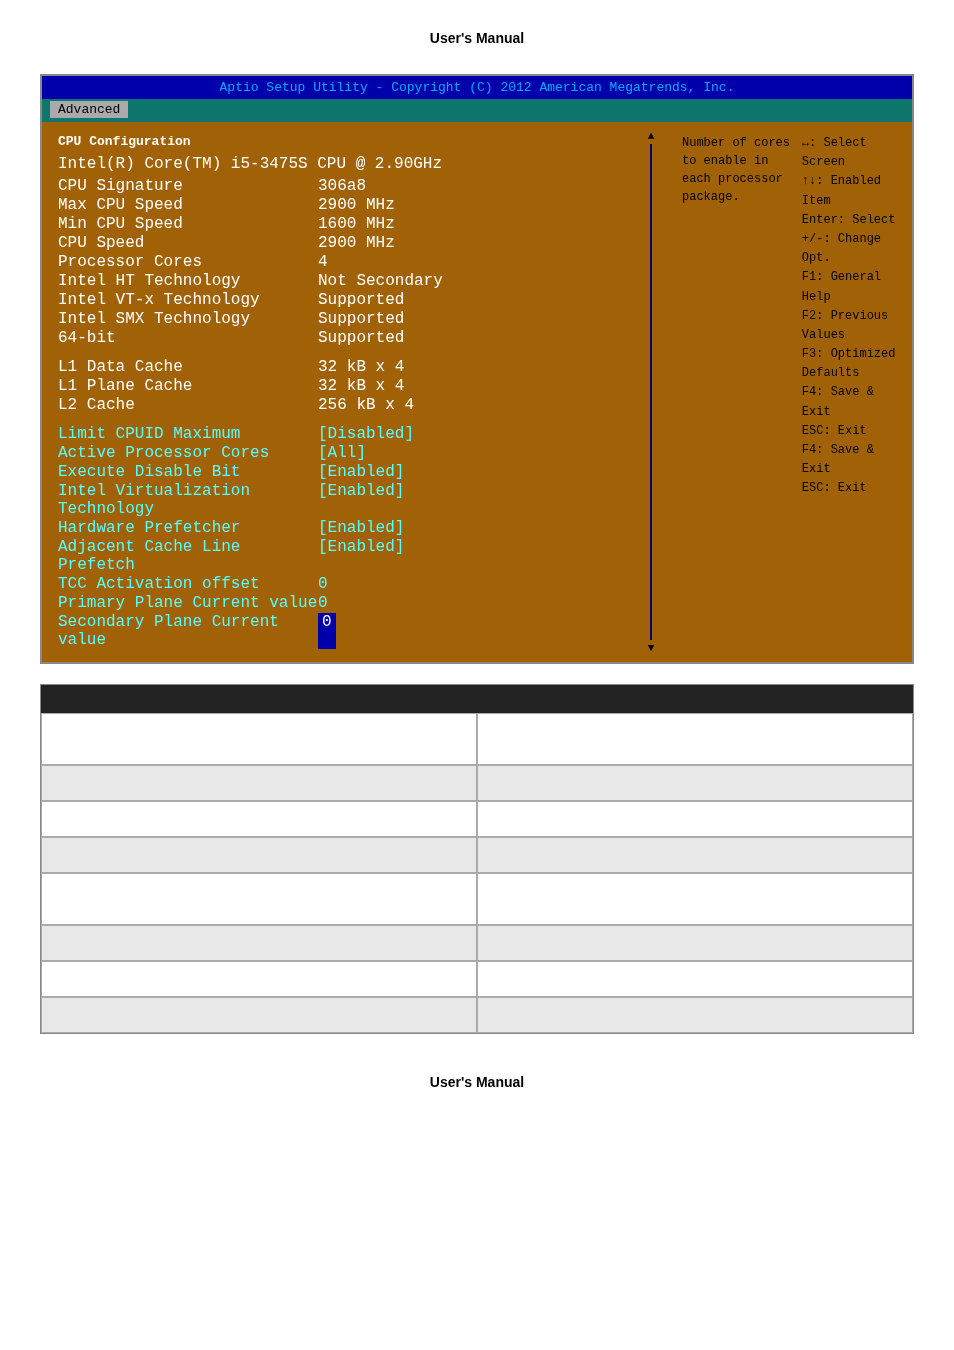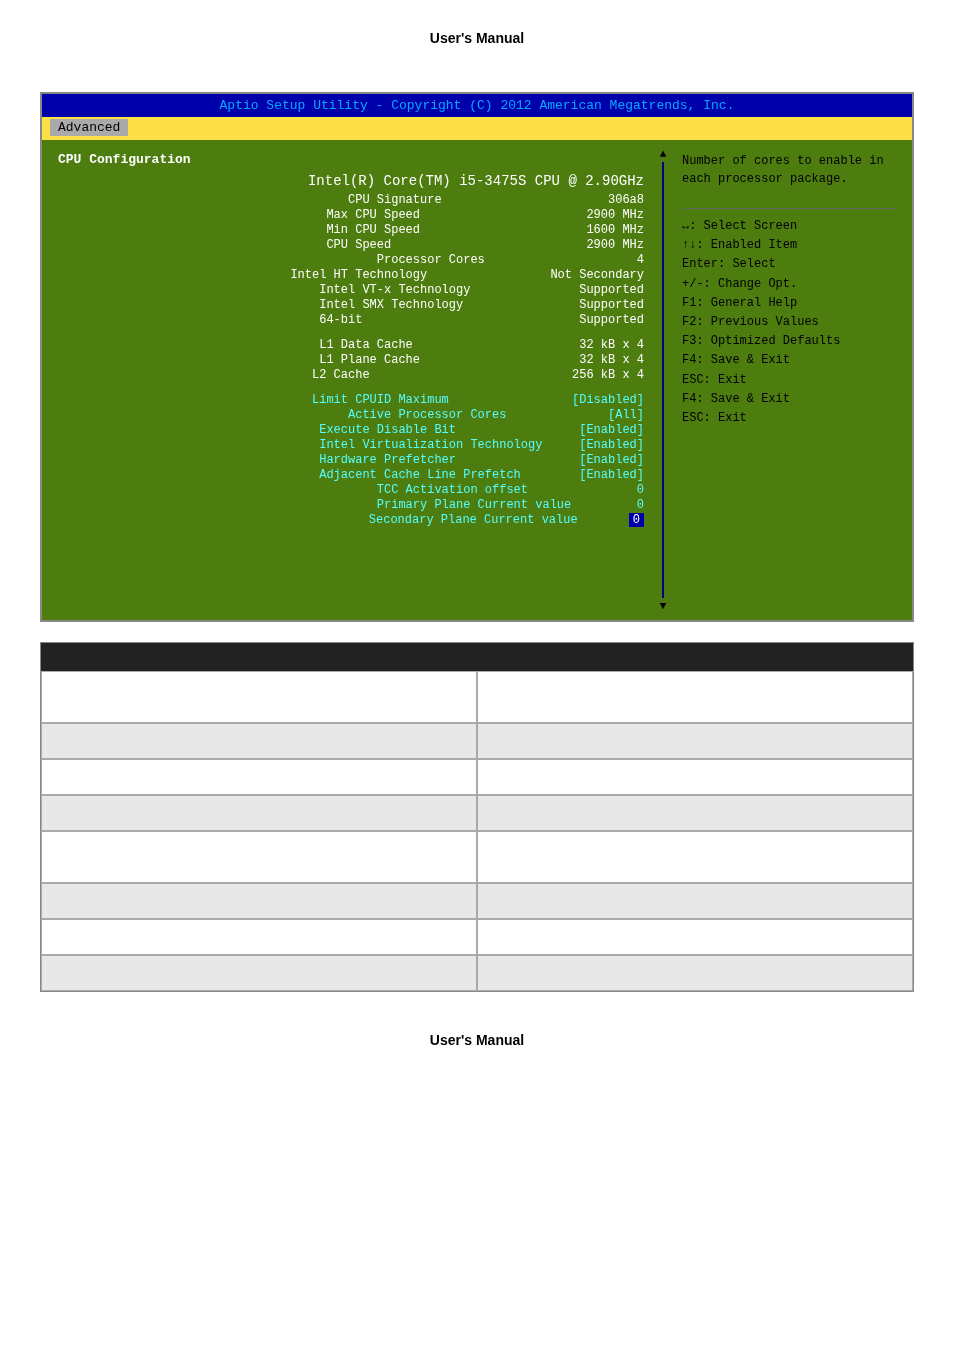--- a/index.html
+++ b/index.html
@@ -14,88 +14,86 @@
 
     .page-header {
       text-align: center;
       padding: 30px 0 20px 0;
       font-weight: bold;
       font-size: 14px;
       font-family: Arial, sans-serif;
     }
 
     .bios-container {
-      margin: 26px 40px 20px 40px;
+      margin: 8px 40px 20px 40px;
       border: 2px solid #888;
       background: #aaaaaa;
     }
 
     .bios-title-bar {
       background: #0000aa;
       color: #00aaff;
       text-align: center;
       padding: 4px 8px;
       font-size: 13px;
     }
 
     .bios-tab-bar {
-      background: #fde047;
+      background: #0f766e;
       padding: 2px 8px 4px 8px;
       display: flex;
     }
 
     .bios-tab {
       background: #aaaaaa;
       color: #000000;
       padding: 1px 8px;
       font-size: 13px;
       cursor: pointer;
     }
 
     .bios-body {
       display: flex;
-      background: #4d7c0f;
+      background: #a16207;
       padding: 8px;
-      gap: 4px;
+      gap: 16px;
       min-height: 480px;
     }
 
     .bios-main {
       flex: 1;
       padding: 4px 8px;
     }
 
     .bios-sidebar {
       width: 230px;
       padding: 4px 8px;
       font-size: 12px;
       color: #000000;
       display: flex;
-      flex-direction: column;
+      flex-direction: row;
     }
 
     .bios-section-title {
       color: #ffffff;
       font-weight: bold;
       margin-bottom: 6px;
       font-size: 13px;
     }
 
     .bios-cpu-model {
       color: #ffffff;
       margin: 6px 0 4px 0;
-      font-size: 14px;
-      text-align: right;
+      font-size: 16px;
     }
 
     .bios-row {
       display: flex;
       margin-bottom: 1px;
-      font-size: 12px;
-      justify-content: flex-end;
+      font-size: 16px;
     }
 
     .bios-row .label {
       width: 260px;
       color: #ffffff;
     }
 
     .bios-row .value {
       color: #ffffff;
     }

